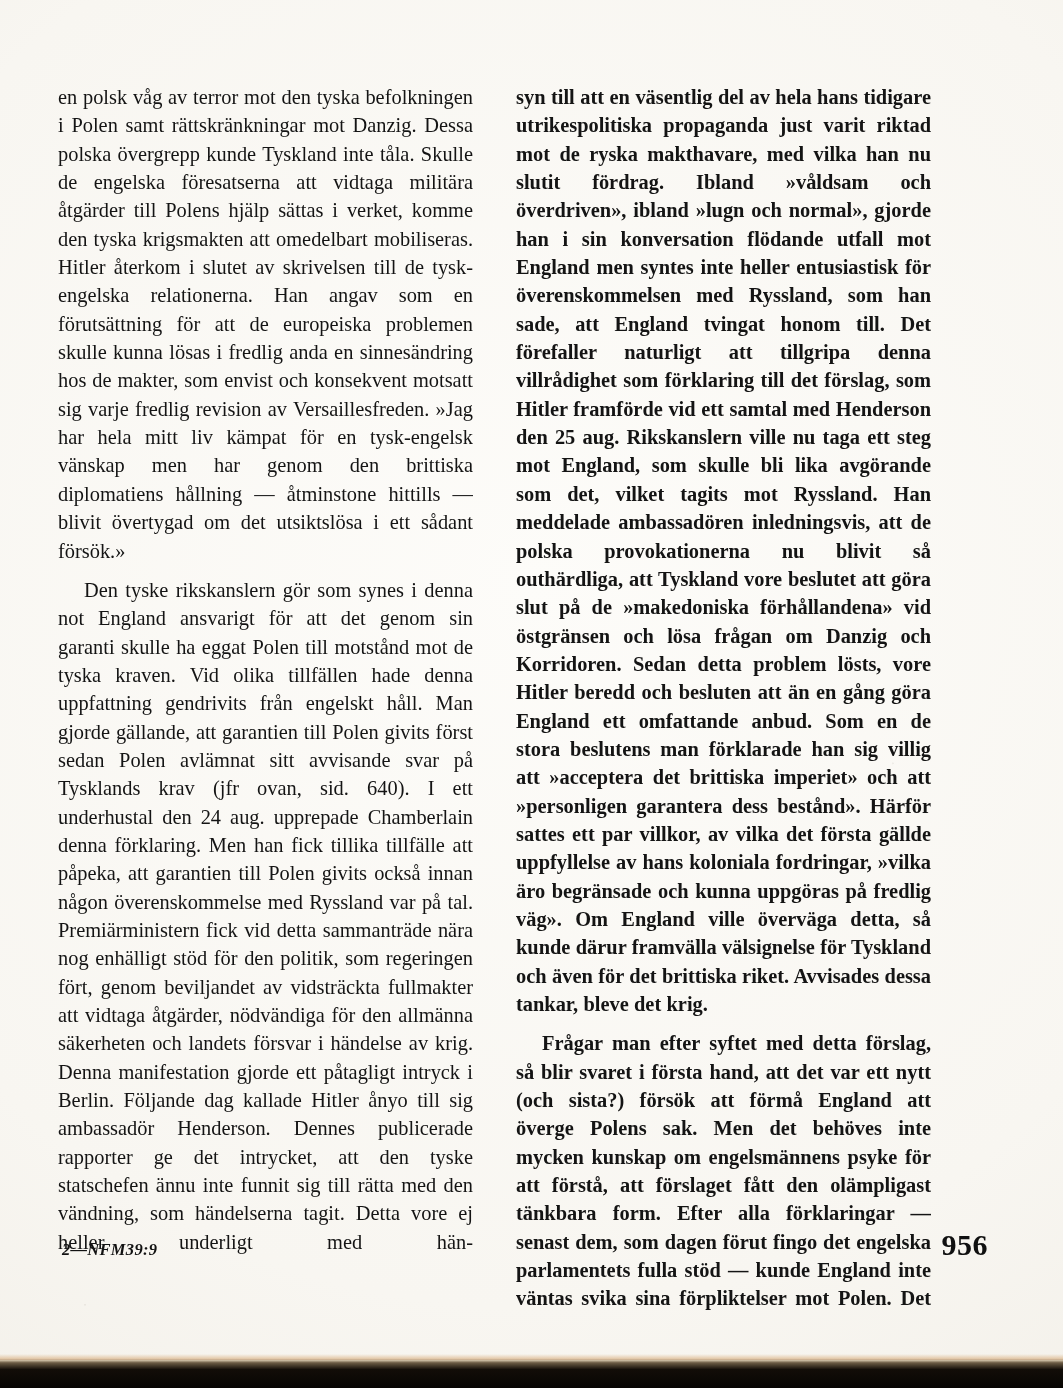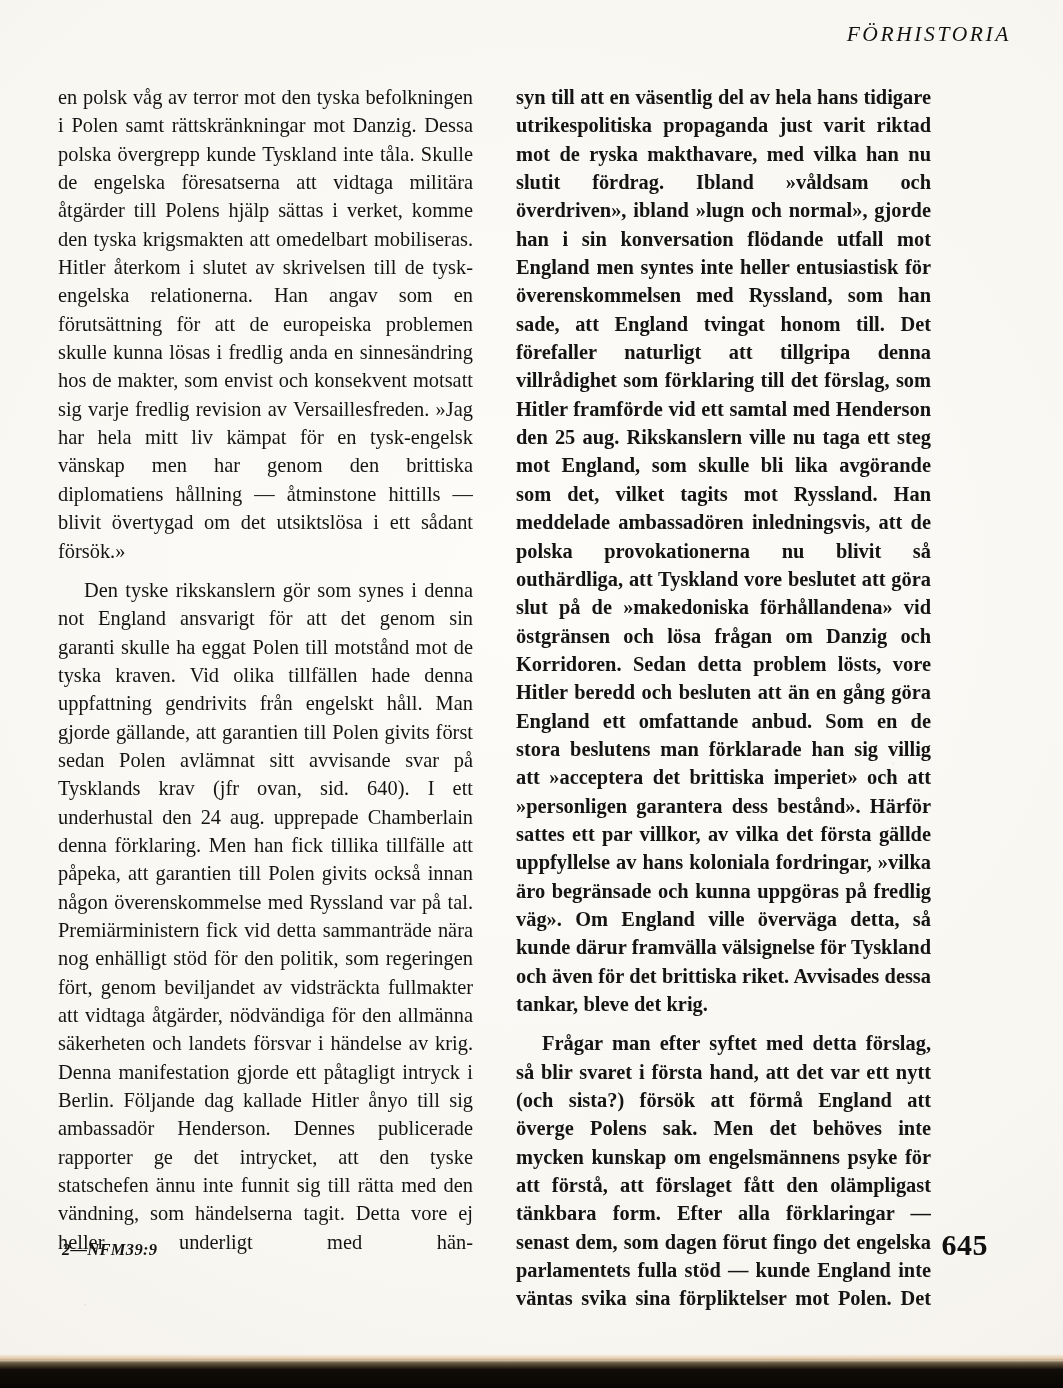--- a/index.html
+++ b/index.html
@@ -125,33 +125,32 @@
   }
 </style>
 </head>
 <body>
 
 <div id="page">
   <div id="paper-surface"></div>
 
   <div id="content">
 
-    <div class="running-head">FÖRHISTORIA</div>
 
     <div class="column left">
       <p class="flush">en polsk våg av terror mot den tyska befolkningen i Polen samt rättskränkningar mot Danzig. Dessa polska övergrepp kunde Tyskland inte tåla. Skulle de engelska föresatserna att vidtaga militära åtgärder till Polens hjälp sättas i verket, komme den tyska krigsmakten att omedelbart mobiliseras. Hitler återkom i slutet av skrivelsen till de tysk-engelska relationerna. Han angav som en förutsättning för att de europeiska problemen skulle kunna lösas i fredlig anda en sinnesändring hos de makter, som envist och konsekvent motsatt sig varje fredlig revision av Versaillesfreden. »Jag har hela mitt liv kämpat för en tysk-engelsk vänskap men har genom den brittiska diplomatiens hållning — åtminstone hittills — blivit övertygad om det utsiktslösa i ett sådant försök.»</p>
       <p class="indent flush">Den tyske rikskanslern gör som synes i denna not England ansvarigt för att det genom sin garanti skulle ha eggat Polen till motstånd mot de tyska kraven. Vid olika tillfällen hade denna uppfattning gendrivits från engelskt håll. Man gjorde gällande, att garantien till Polen givits först sedan Polen avlämnat sitt avvisande svar på Tysklands krav (jfr ovan, sid. 640). I ett underhustal den 24 aug. upprepade Chamberlain denna förklaring. Men han fick tillika tillfälle att påpeka, att garantien till Polen givits också innan någon överenskommelse med Ryssland var på tal. Premiärministern fick vid detta sammanträde nära nog enhälligt stöd för den politik, som regeringen fört, genom beviljandet av vidsträckta fullmakter att vidtaga åtgärder, nödvändiga för den allmänna säkerheten och landets försvar i händelse av krig. Denna manifestation gjorde ett påtagligt intryck i Berlin. Följande dag kallade Hitler ånyo till sig ambassadör Henderson. Dennes publicerade rapporter ge det intrycket, att den tyske statschefen ännu inte funnit sig till rätta med den vändning, som händelserna tagit. Detta vore ej heller underligt med hän-</p>
     </div>
 
     <div class="column right">
       <p class="ragged-last">syn till att en väsentlig del av hela hans tidigare utrikespolitiska propaganda just varit riktad mot de ryska makthavare, med vilka han nu slutit fördrag. Ibland »våldsam och överdriven», ibland »lugn och normal», gjorde han i sin konversation flödande utfall mot England men syntes inte heller entusiastisk för överenskommelsen med Ryssland, som han sade, att England tvingat honom till. Det förefaller naturligt att tillgripa denna villrådighet som förklaring till det förslag, som Hitler framförde vid ett samtal med Henderson den 25 aug. Rikskanslern ville nu taga ett steg mot England, som skulle bli lika avgörande som det, vilket tagits mot Ryssland. Han meddelade ambassadören inledningsvis, att de polska provokationerna nu blivit så outhärdliga, att Tyskland vore beslutet att göra slut på de »makedoniska förhållandena» vid östgränsen och lösa frågan om Danzig och Korridoren. Sedan detta problem lösts, vore Hitler beredd och besluten att än en gång göra England ett omfattande anbud. Som en de stora beslutens man förklarade han sig villig att »acceptera det brittiska imperiet» och att »personligen garantera dess bestånd». Härför sattes ett par villkor, av vilka det första gällde uppfyllelse av hans koloniala fordringar, »vilka äro begränsade och kunna uppgöras på fredlig väg». Om England ville överväga detta, så kunde därur framvälla välsignelse för Tyskland och även för det brittiska riket. Avvisades dessa tankar, bleve det krig.</p>
       <p class="indent flush">Frågar man efter syftet med detta förslag, så blir svaret i första hand, att det var ett nytt (och sista?) försök att förmå England att överge Polens sak. Men det behöves inte mycken kunskap om engelsmännens psyke för att förstå, att förslaget fått den olämpligast tänkbara form. Efter alla förklaringar — senast dem, som dagen förut fingo det engelska parlamentets fulla stöd — kunde England inte väntas svika sina förpliktelser mot Polen. Det</p>
     </div>
 
     <div class="signature-mark">2—NFM39:9</div>
 
-    <div class="folio">645</div>
+    <div class="folio">956</div>
   </div>
 
   <div id="speckle"></div>
   <div id="scan-edge-bottom-glow"></div>
   <div id="scan-edge-bottom"></div>
 </div>
 
 </body></html>

